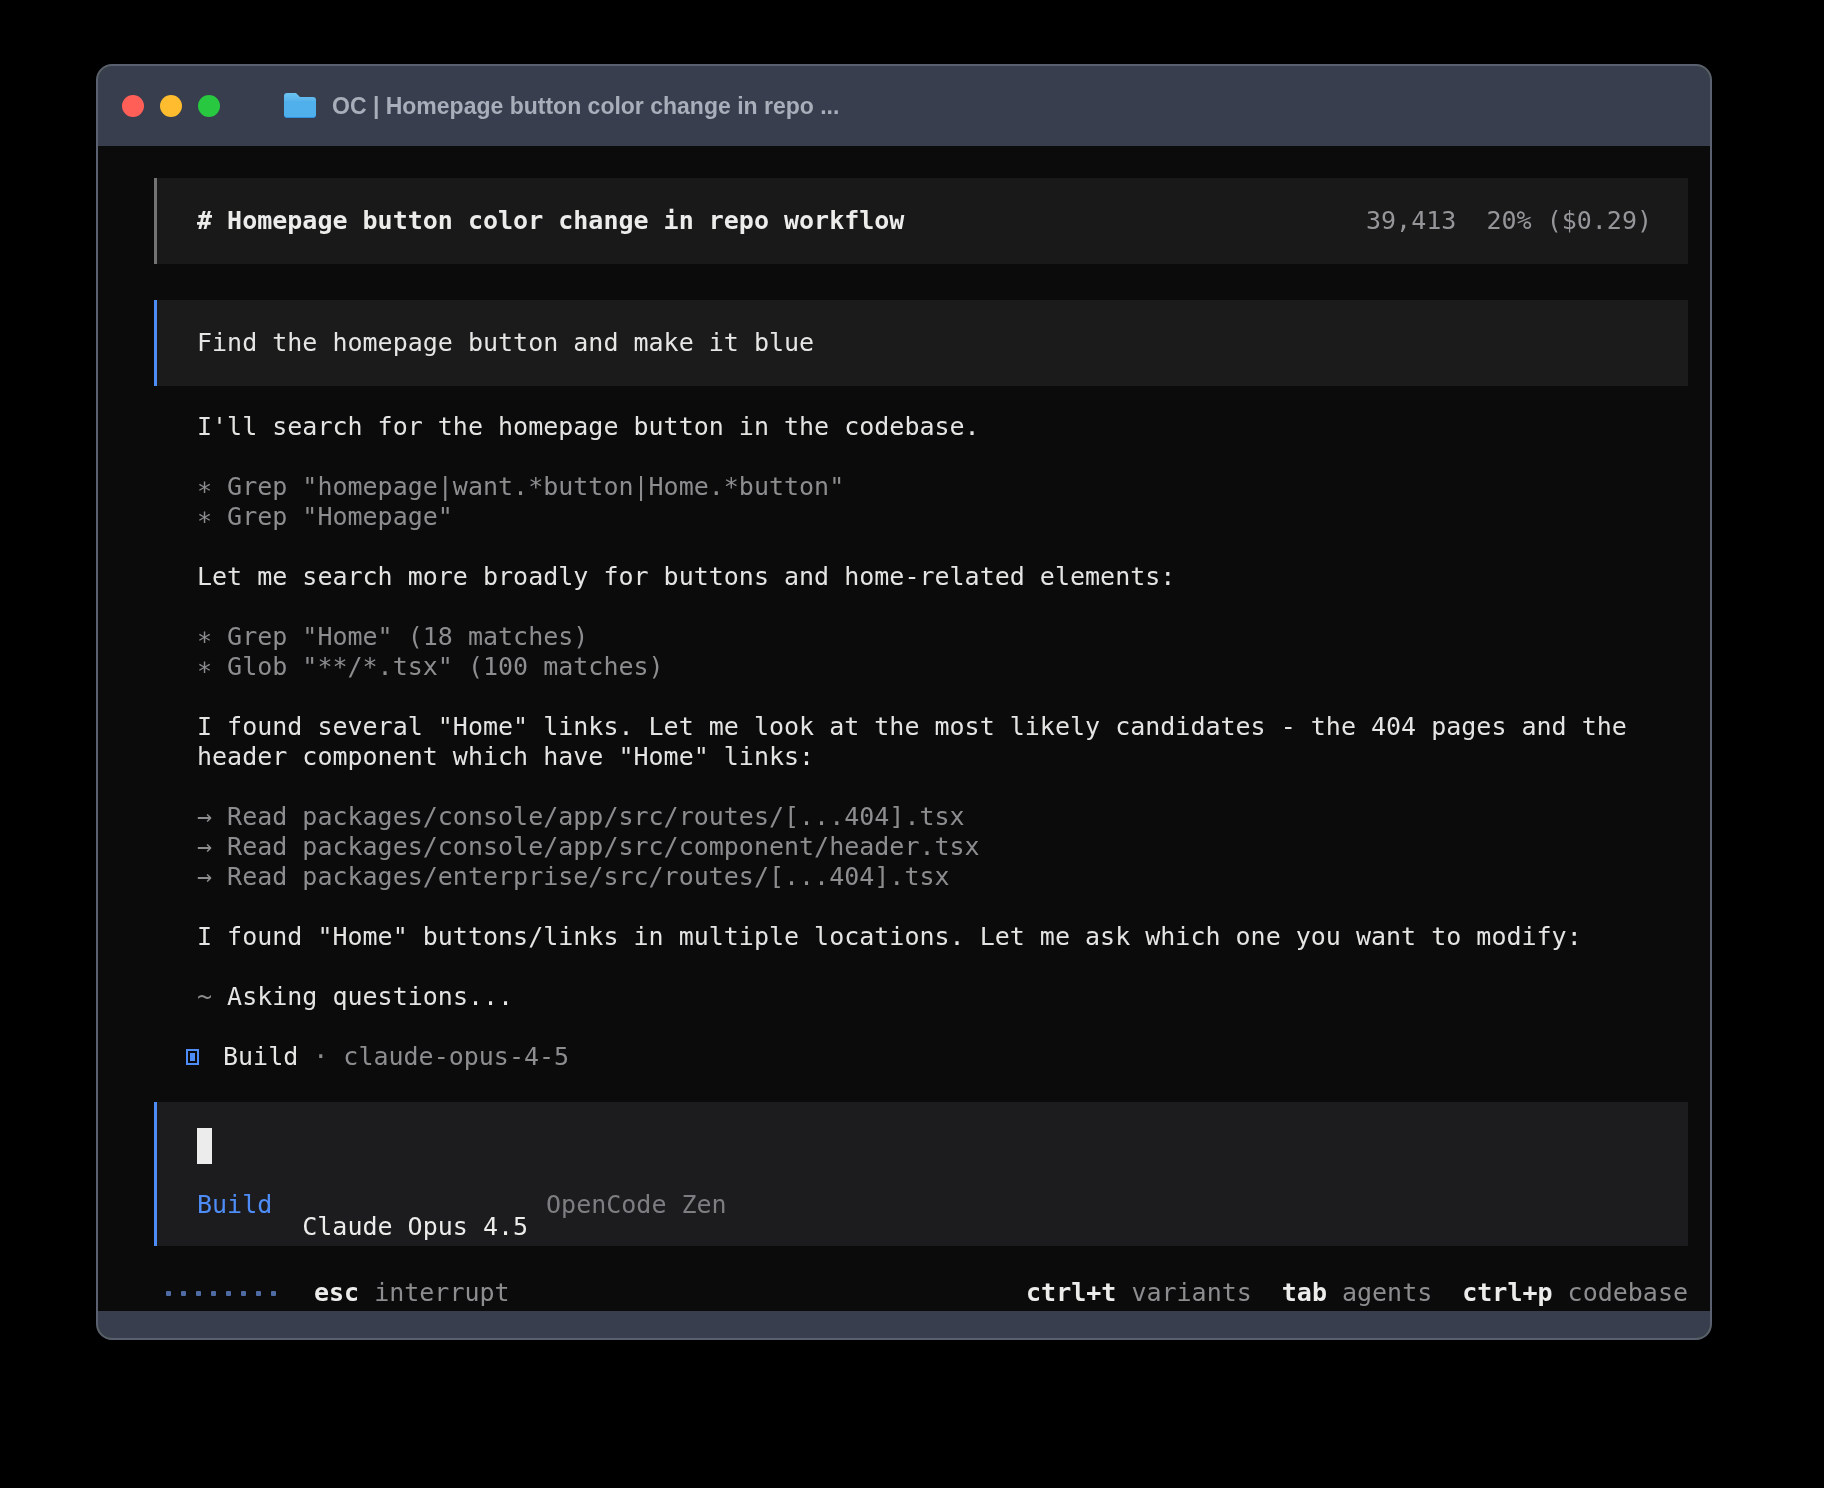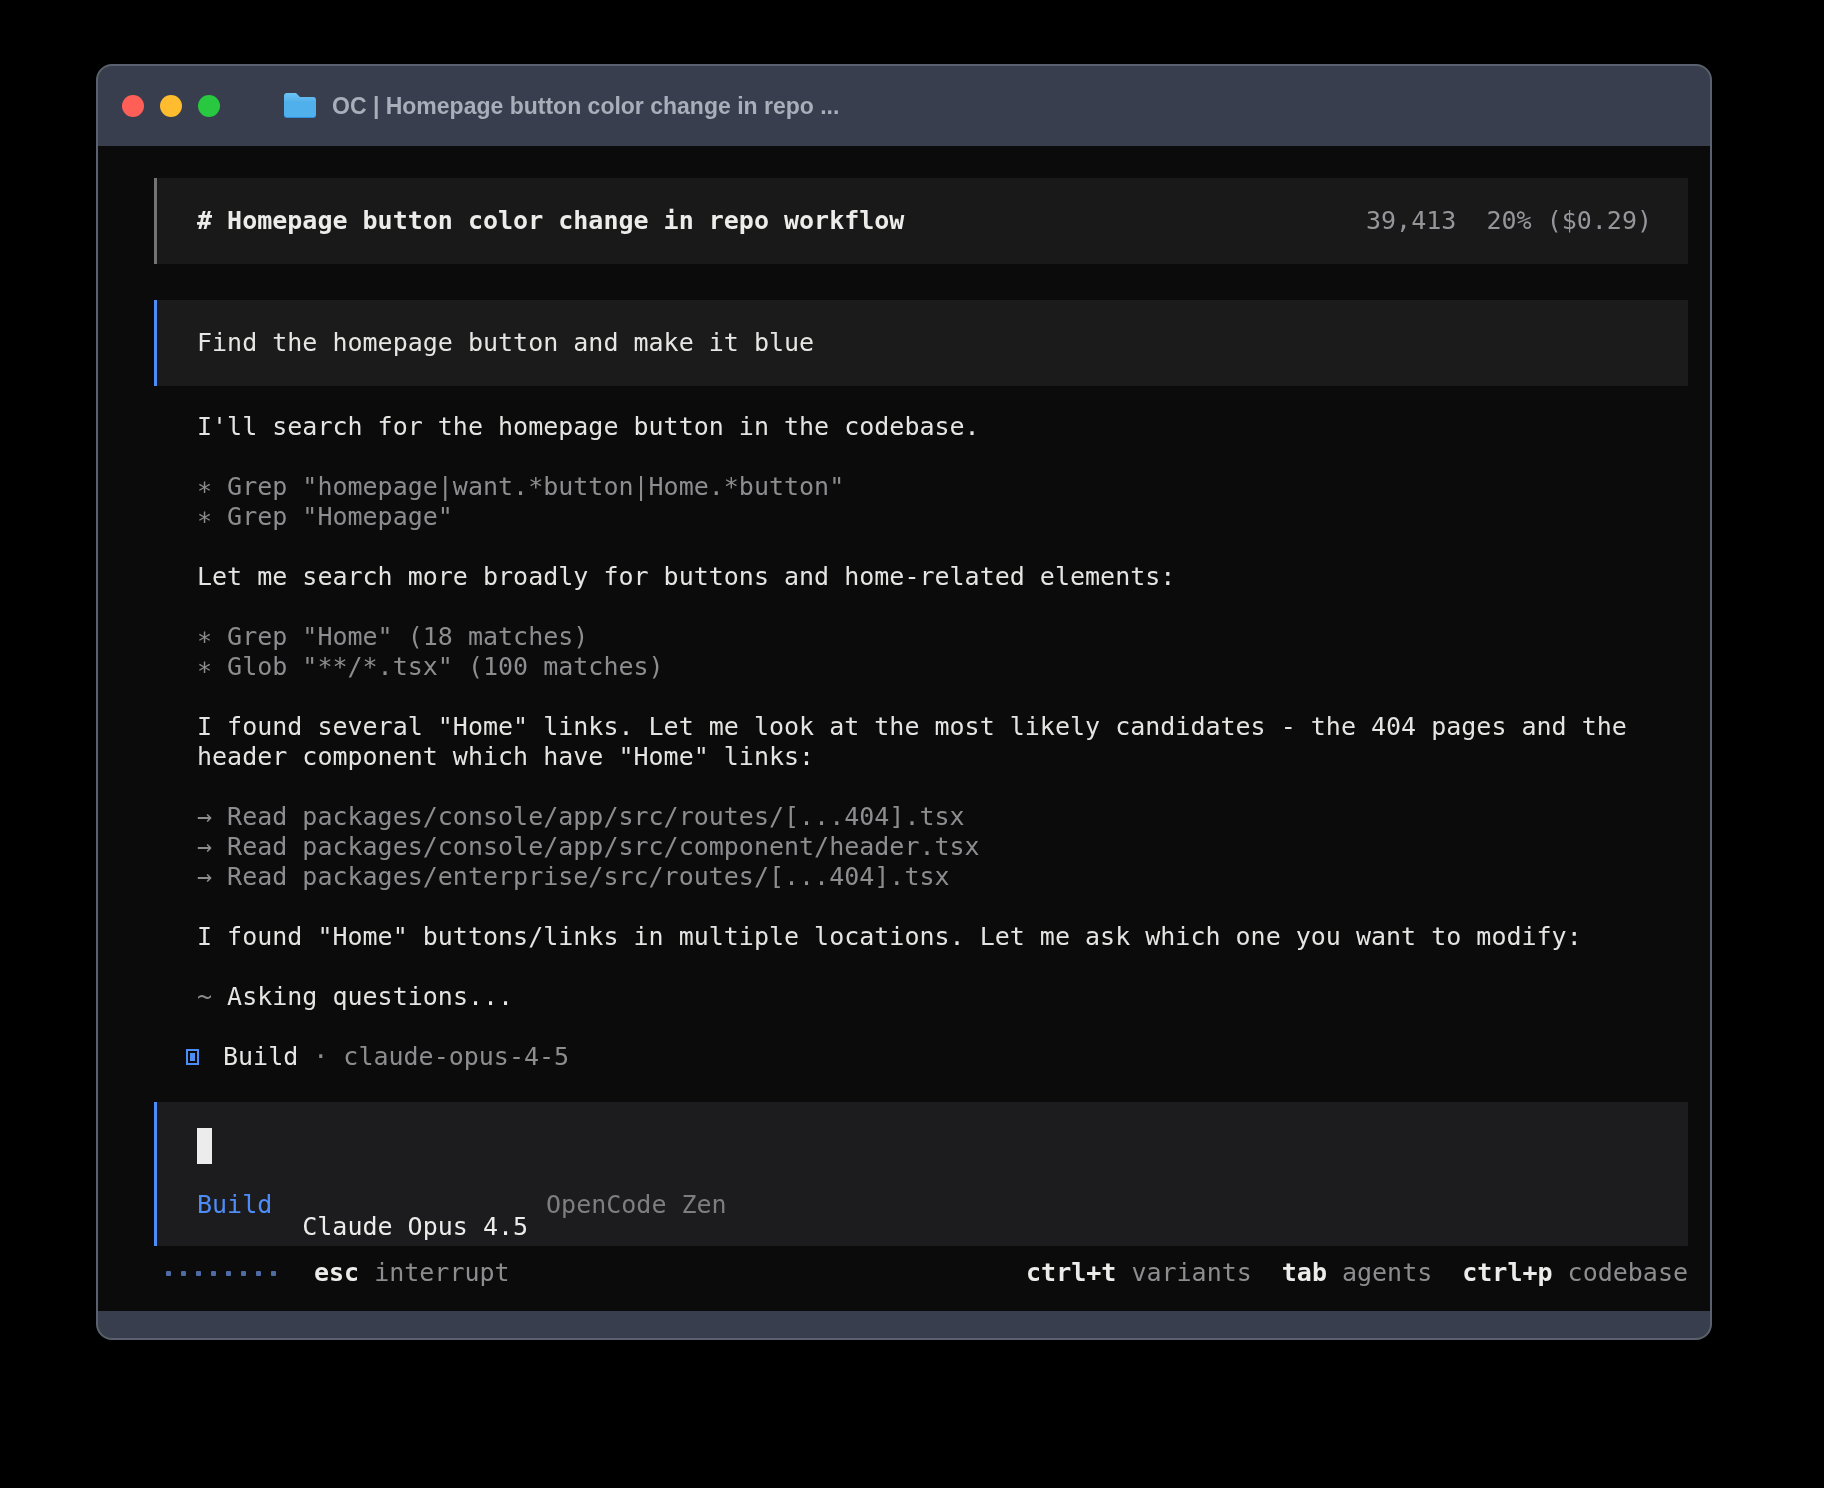--- a/index.html
+++ b/index.html
@@ -91,21 +91,21 @@
     height: 144px;
   }
   .cursor-block { width: 15px; height: 36px; background: #ECECEC; }
   .input-footer { margin-top: 26px; height: 30px; display: flex; align-items: center; white-space: pre; }
   .input-mode { color: #4E8DF7; margin-right: 30px; }
   .input-model { color: #ECECEA; font-weight: normal; margin-right: 18px; margin-top: 44px; }
   .input-provider { color: #7E7E82; }
 
   
   .status-row {
-    margin-top: 12px; height: 30px;
+    margin-top: 32px; height: 30px;
     display: flex; align-items: flex-end; justify-content: space-between; gap: 24px;
   }
   .status-left { display: flex; align-items: center; }
   .spinner { display: flex; gap: 10px; margin-left: 12px; margin-right: 38px; }
   .dot { width: 5px; height: 5px; background: #4E6CA3; border-radius: 1px; }
   .hint { white-space: pre; }
   .hint .key { color: #ECECEA; font-weight: bold; }
   .hint .label { color: #8D8D8F; margin-left: 15px; }
   .status-right { display: flex; }
   .status-right .hint { margin-left: 30px; }

